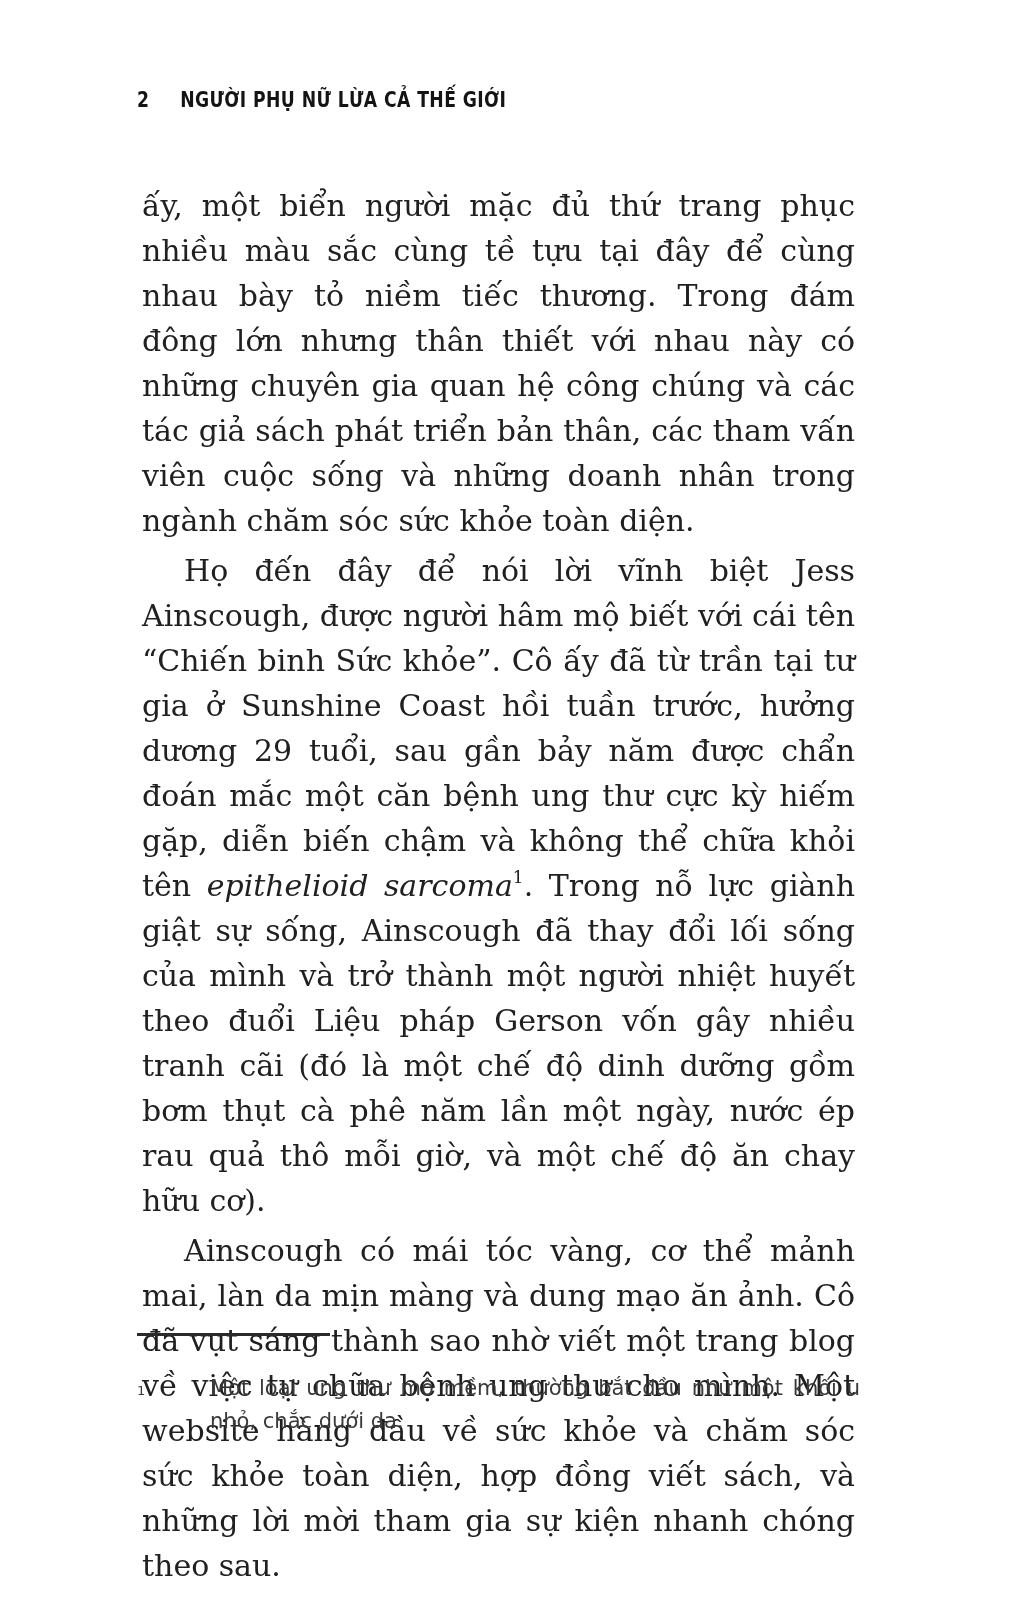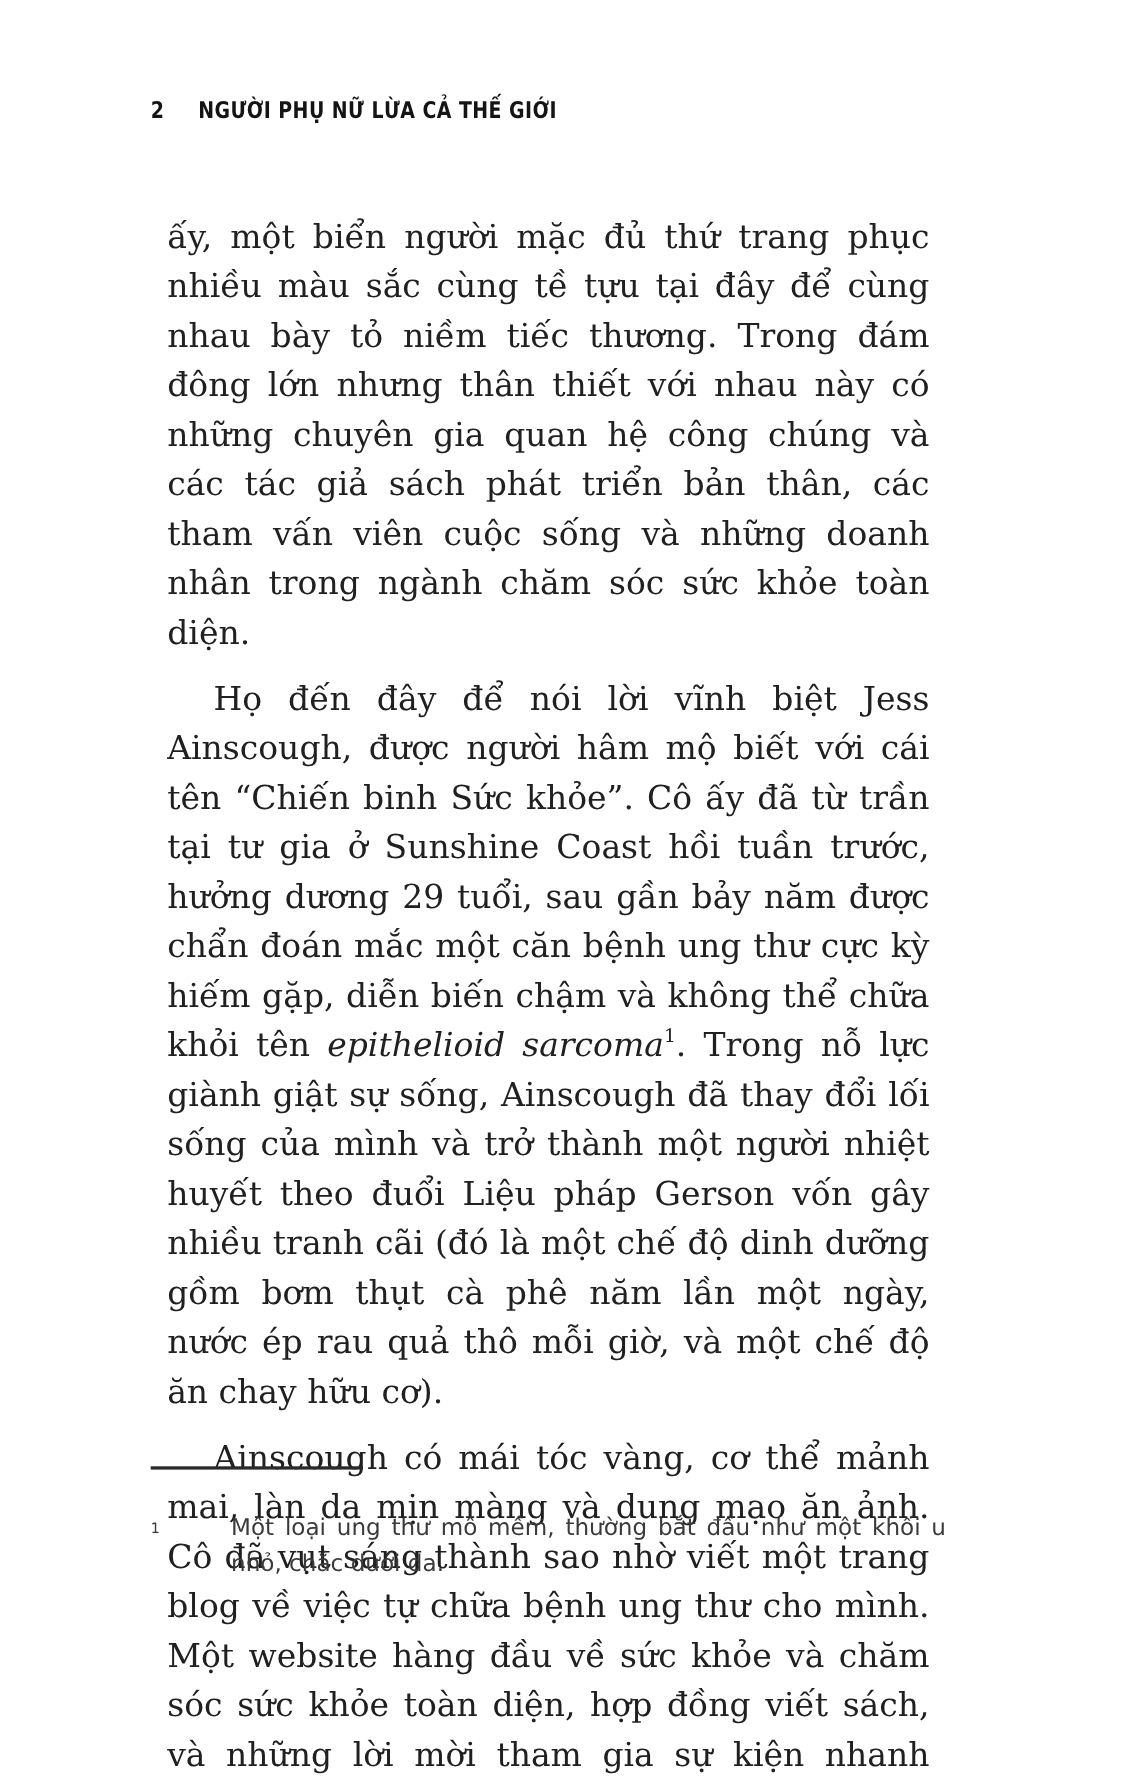--- a/index.html
+++ b/index.html
@@ -45,21 +45,21 @@
     top: 178px;
     left: 137px;
     width: 723px;
     font-family: "DejaVu Serif", "Liberation Serif", serif;
     font-size: 30px;
     line-height: 45px;
     text-align: justify;
     color: #202020;
   }
   .para {
-    margin: 15px;
+    margin: 5px;
   }
   .para.indent {
     text-indent: 42px;
   }
   .para em {
   }
   .para sup {
     font-size: 17px;
     line-height: 0;
     vertical-align: 13px;

